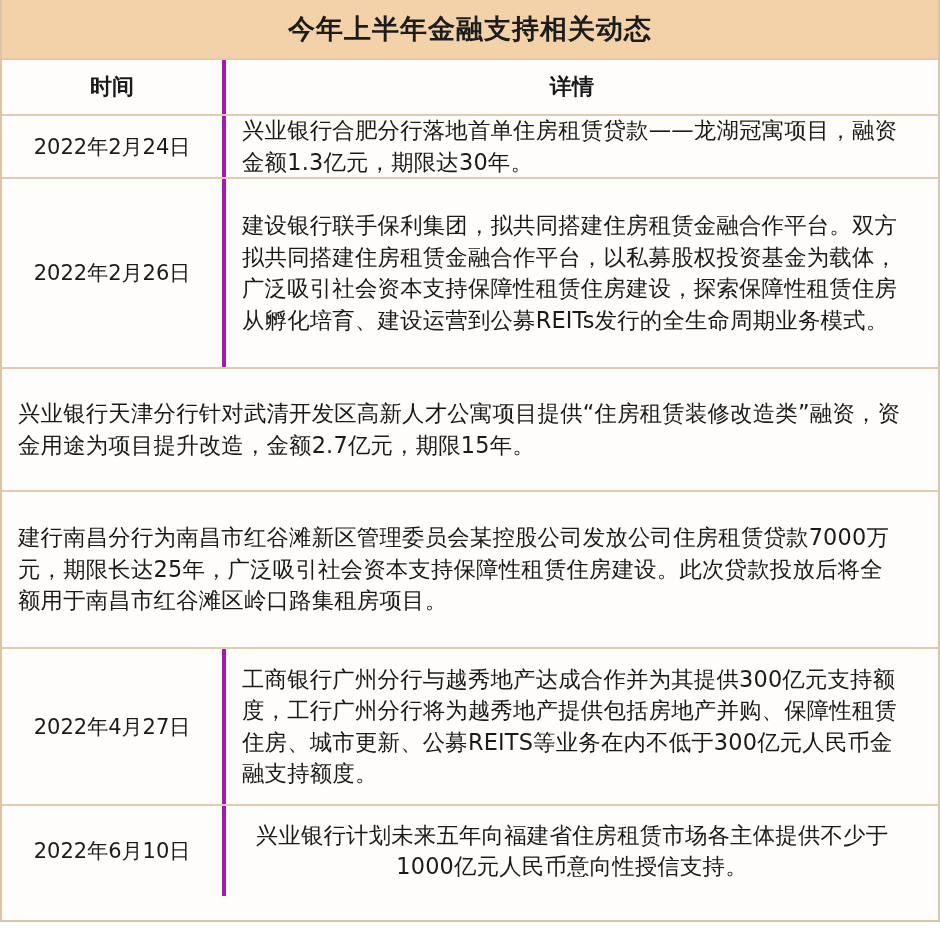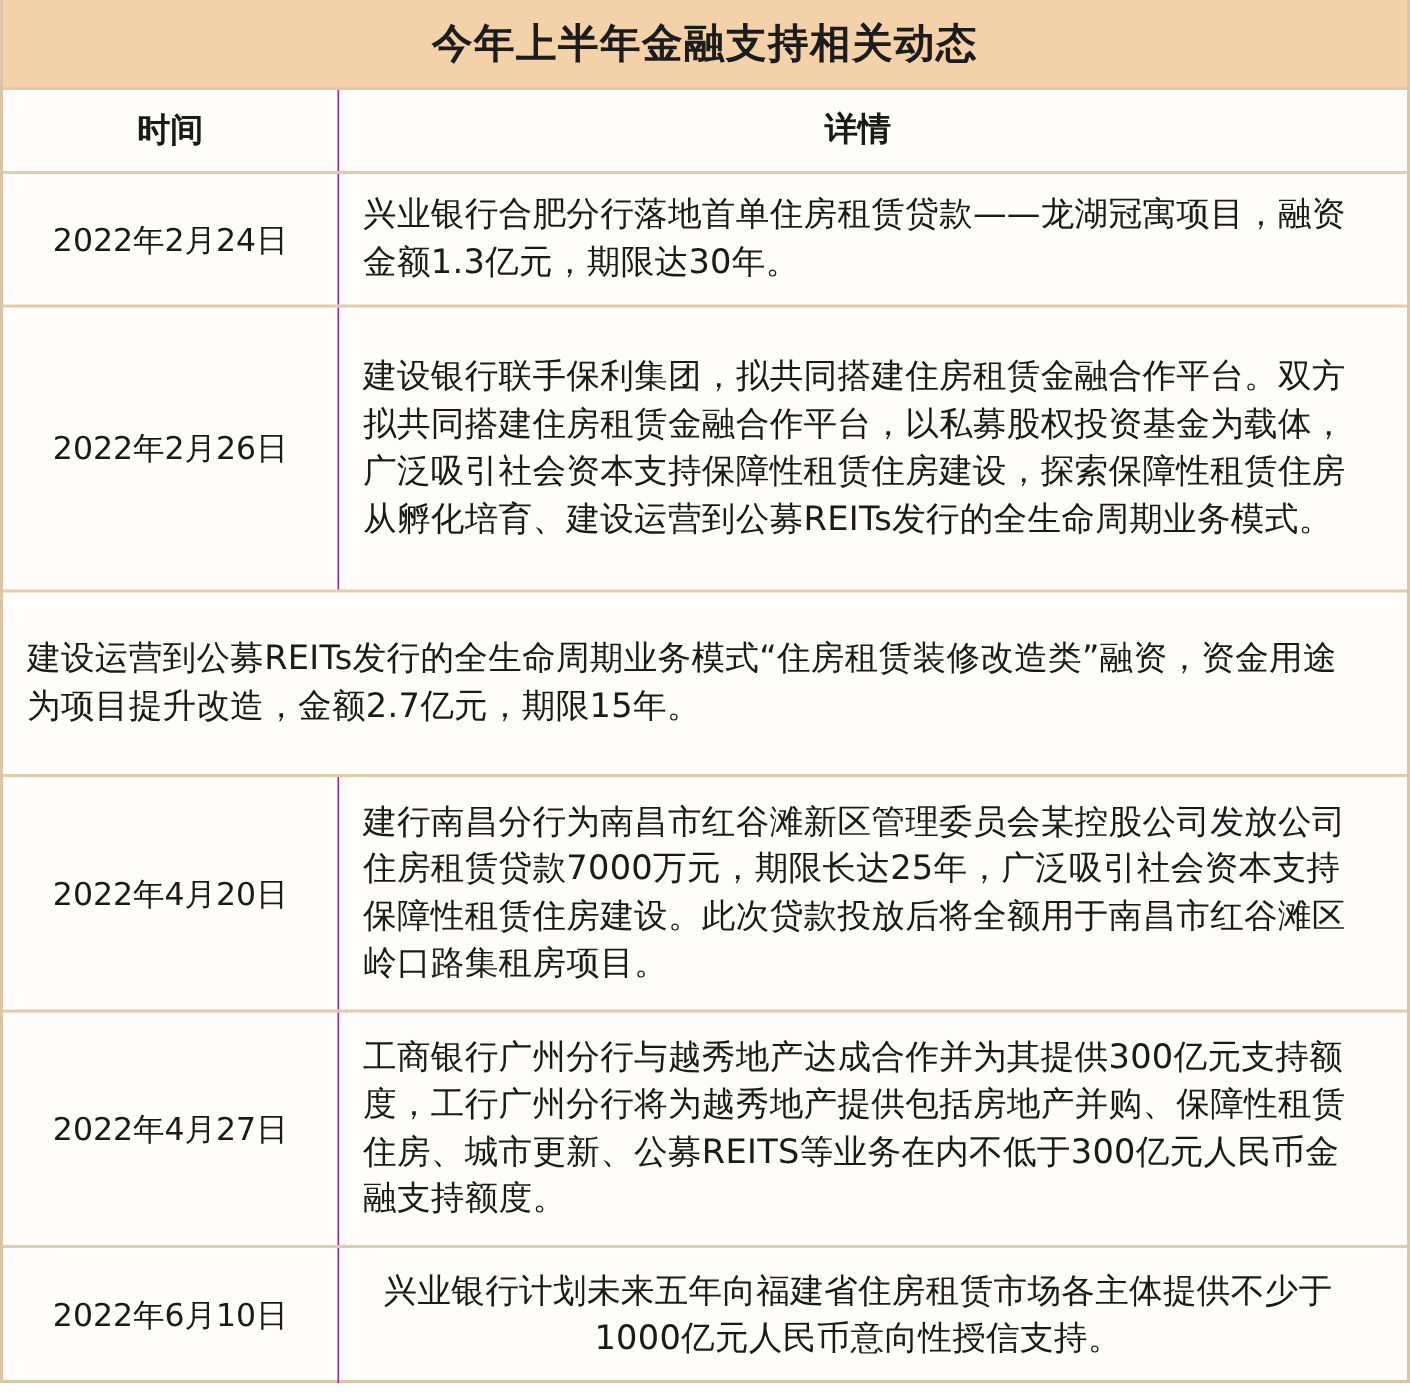--- a/index.html
+++ b/index.html
@@ -2,54 +2,53 @@
 <html><head>
 <meta charset="utf-8">
 <style>
   html, body { margin: 0; padding: 0; background: #ffffff; }
   body { width: 940px; height: 928px; overflow: hidden; font-family: "DejaVu Sans", "Liberation Sans", sans-serif; color: #1a1a1a; }
   .table-wrap { position: absolute; left: 0; top: 0; width: 940px; height: 922px; box-sizing: border-box; border: 2px solid #dcc4a6; border-top: none; background: #fffdfb; }
   .title-bar { height: 60px; background: #f3d2aa; display: flex; align-items: center; justify-content: center; border-bottom: 2px solid #e6c8a4; box-sizing: border-box; }
   .title-bar span { font-size: 27px; font-weight: bold; letter-spacing: 1px; color: #1c1c1c; }
   .row { display: flex; border-bottom: 2px solid #e4cbaa; box-sizing: border-box; }
   .row:last-child { border-bottom: none; text-align: center; }
-  .cell-date { width: 224px; flex: 0 0 224px; border-right: 1px solid #a21caf; display: flex; align-items: center; justify-content: center; font-size: 21px; box-sizing: border-box; }
+  .cell-date { width: 224px; flex: 0 0 224px; border-right: 4px solid #a21caf; display: flex; align-items: center; justify-content: center; font-size: 21px; box-sizing: border-box; }
   .cell-detail { flex: 1; padding: 0 36px 0 16px; display: flex; align-items: center; font-size: 22.4px; line-height: 31.5px; box-sizing: border-box; letter-spacing: 0.2px; }
   .hdr .cell-date, .hdr .cell-detail { font-weight: bold; font-size: 22px; justify-content: center; }
   .hdr { height: 56px; }
 </style>
 </head>
 <body>
 
 <div class="table-wrap">
   <div class="title-bar">
     <span>今年上半年金融支持相关动态</span>
   </div>
 
   <div class="row hdr">
     <div class="cell-date">时间</div>
     <div class="cell-detail">详情</div>
   </div>
 
-  <div class="row" style="height:89px">
+  <div class="row" style="height:63px">
     <div class="cell-date">2022年2月24日</div>
     <div class="cell-detail">兴业银行合肥分行落地首单住房租赁贷款——龙湖冠寓项目，融资金额1.3亿元，期限达30年。</div>
   </div>
 
   <div class="row" style="height:190px">
     <div class="cell-date">2022年2月26日</div>
     <div class="cell-detail">建设银行联手保利集团，拟共同搭建住房租赁金融合作平台。双方拟共同搭建住房租赁金融合作平台，以私募股权投资基金为载体，广泛吸引社会资本支持保障性租赁住房建设，探索保障性租赁住房从孵化培育、建设运营到公募REITs发行的全生命周期业务模式。</div>
   </div>
 
   <div class="row" style="height:123px">
-    <div class="cell-detail">建设运营到公募REITs发行的全生命周期业务模式“住房租赁装修改造类”融资，资金用途为项目提升改造，金额2.7亿元，期限15年。</div>
+    <div class="cell-detail">兴业银行天津分行针对武清开发区高新人才公寓项目提供“住房租赁装修改造类”融资，资金用途为项目提升改造，金额2.7亿元，期限15年。</div>
   </div>
 
   <div class="row" style="height:157px">
-    <div class="cell-date">2022年4月20日</div>
     <div class="cell-detail">建行南昌分行为南昌市红谷滩新区管理委员会某控股公司发放公司住房租赁贷款7000万元，期限长达25年，广泛吸引社会资本支持保障性租赁住房建设。此次贷款投放后将全额用于南昌市红谷滩区岭口路集租房项目。</div>
   </div>
 
   <div class="row" style="height:157px">
     <div class="cell-date">2022年4月27日</div>
     <div class="cell-detail">工商银行广州分行与越秀地产达成合作并为其提供300亿元支持额度，工行广州分行将为越秀地产提供包括房地产并购、保障性租赁住房、城市更新、公募REITS等业务在内不低于300亿元人民币金融支持额度。</div>
   </div>
 
   <div class="row" style="height:90px">
     <div class="cell-date">2022年6月10日</div>

